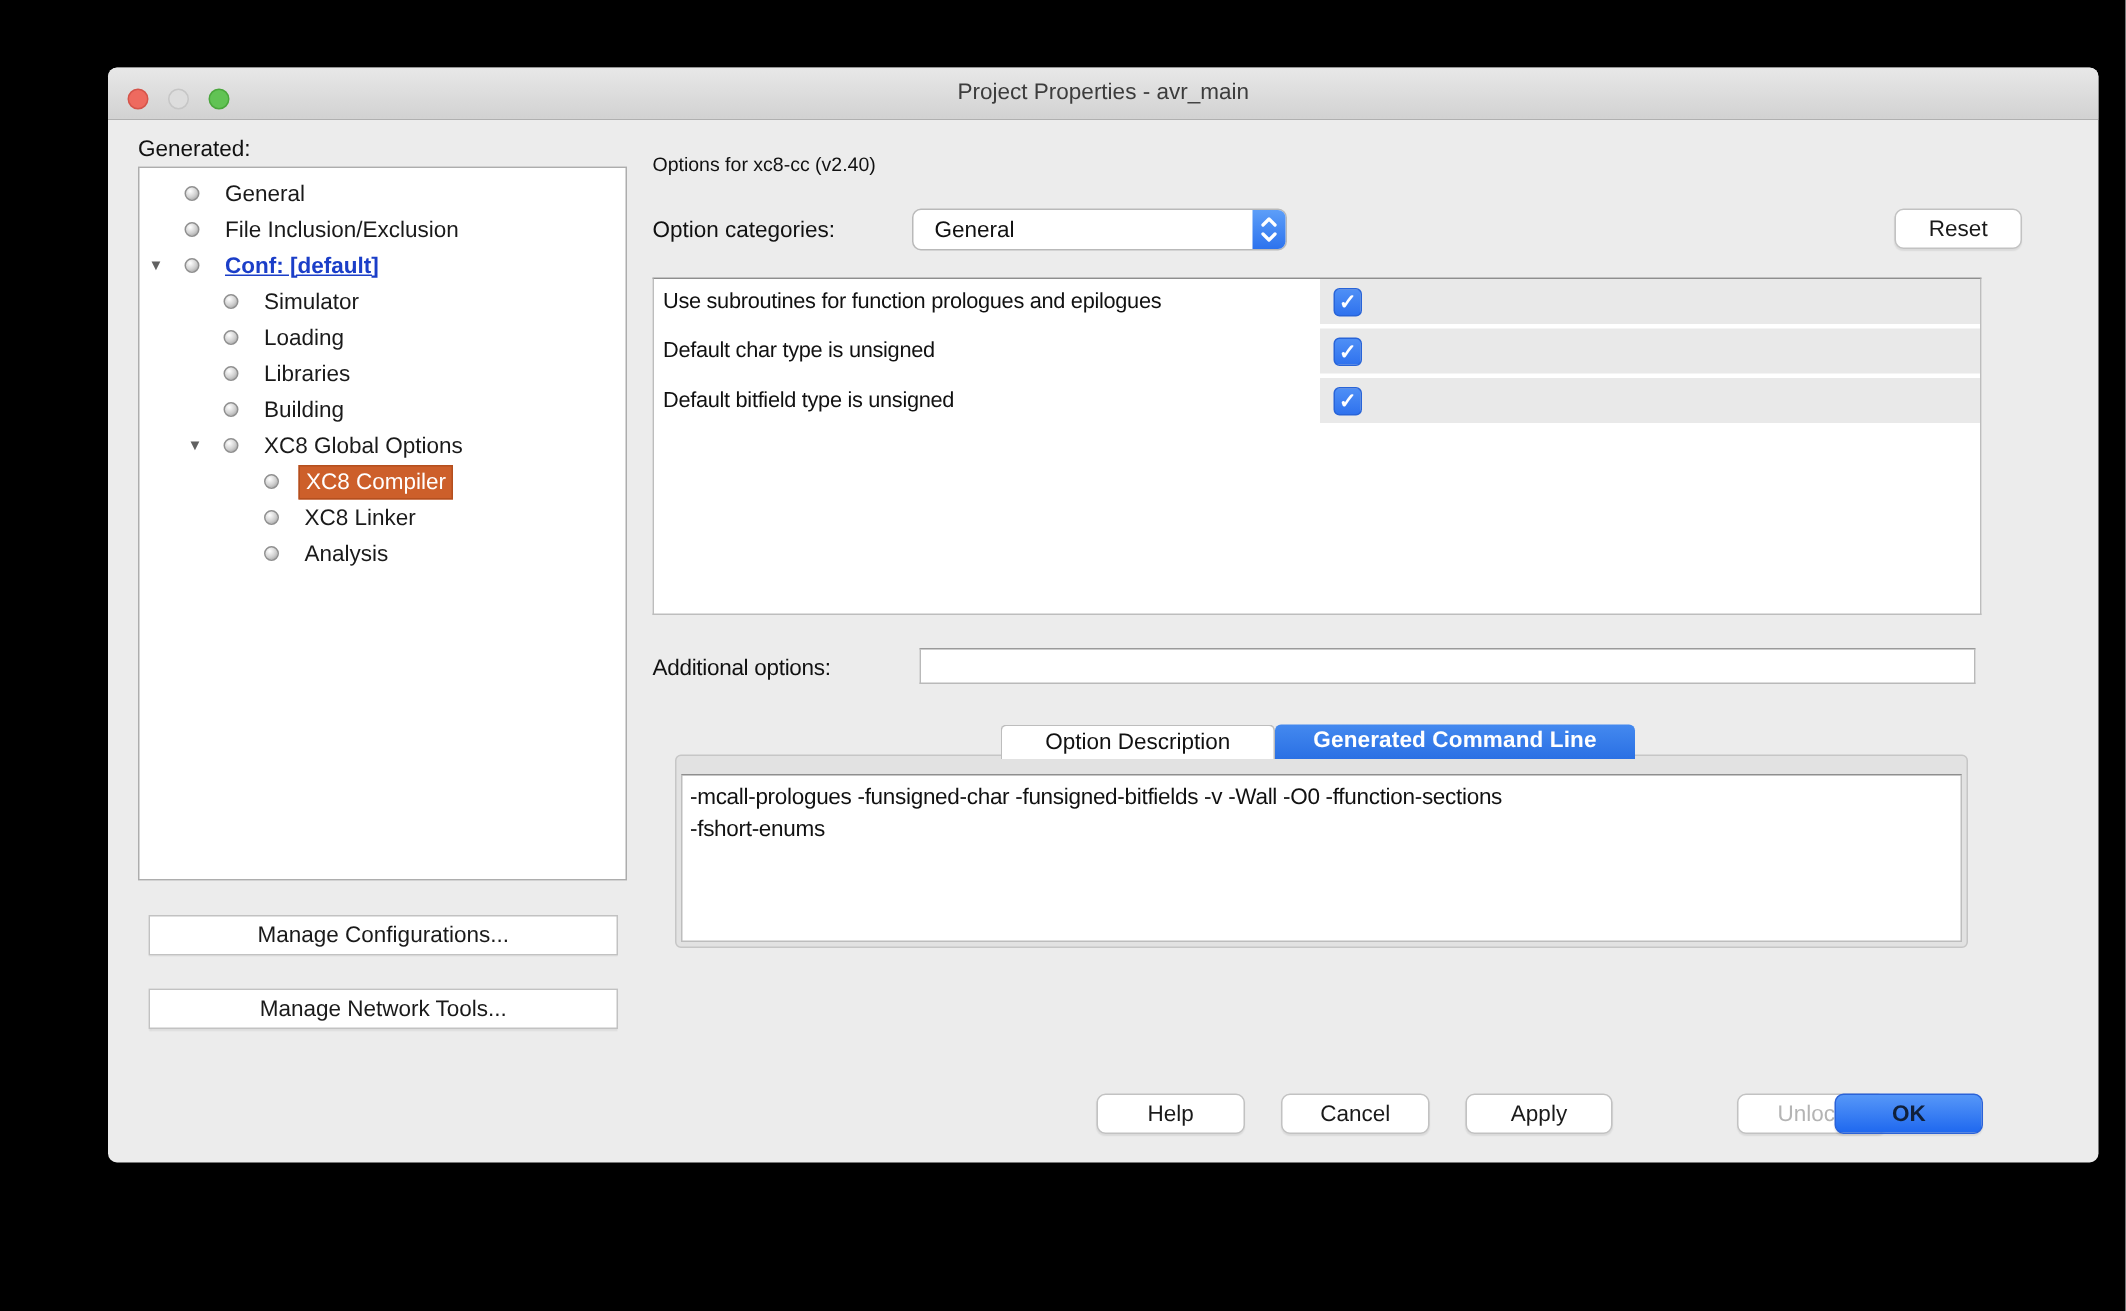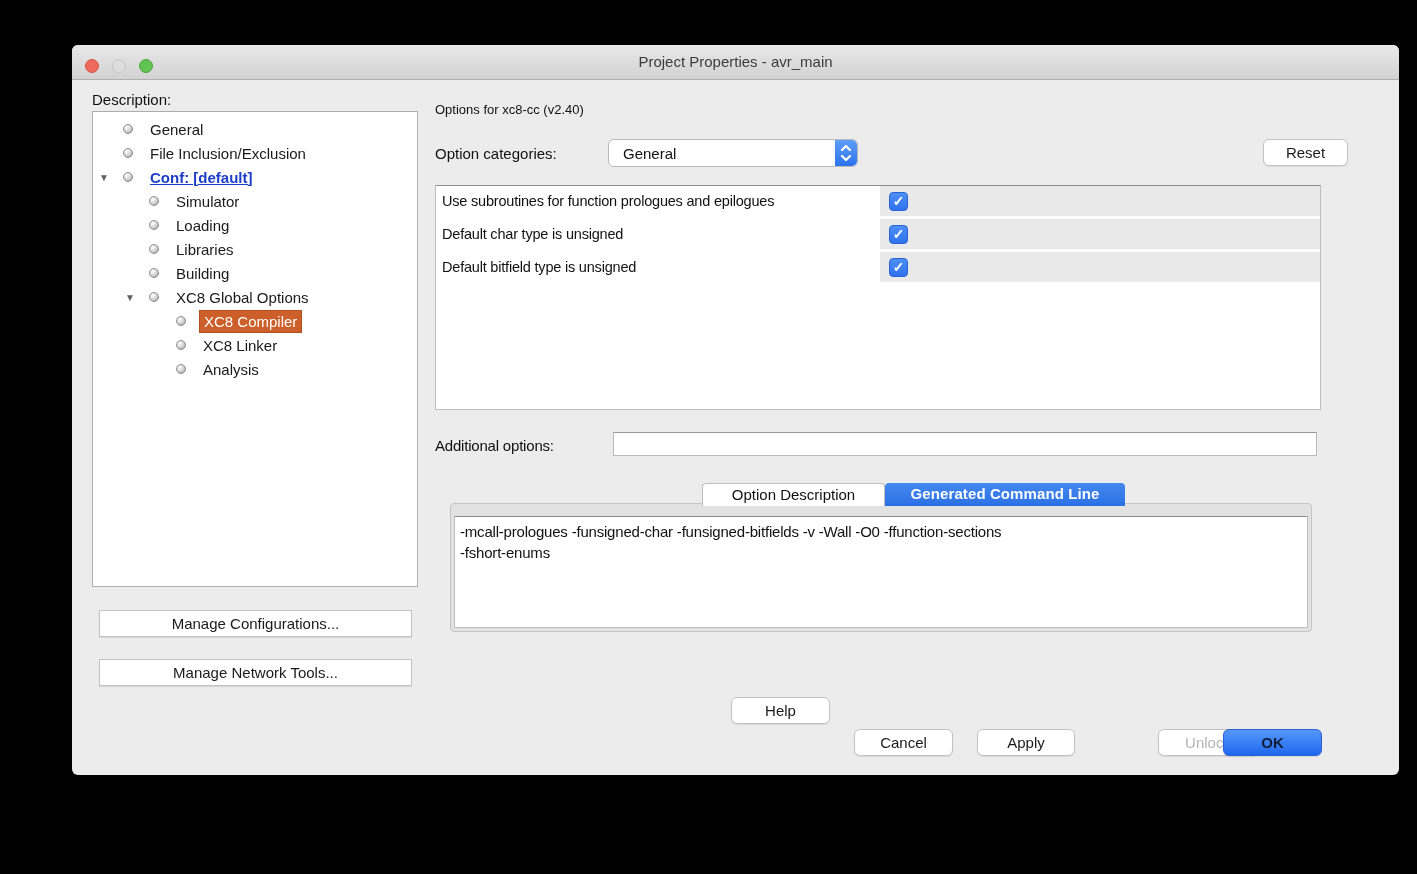--- a/index.html
+++ b/index.html
@@ -106,37 +106,36 @@
     position:absolute; left:541px; top:387px; width:704px; height:24px;
     border:1px solid #b9b9b9; border-top-color:#9a9a9a; background:#fff;
     box-sizing:border-box; font-size:14px; padding:0 5px;
     font-family:"Liberation Sans", sans-serif; outline:none;
   }
   
   .tab {
     position:absolute; top:438px; height:23px; box-sizing:border-box;
     font-size:15px; text-align:center; line-height:22px; border-radius:4px 4px 0 0; cursor:default;
     z-index:2;
-    margin-left:35px;
   }
   .tab-idle { left:595px; width:183px; background:#fff; border:1px solid #bdbdbd; border-bottom:none; color:#111; }
   .tab-active { left:778px; width:240px; background:linear-gradient(#4489ef,#2a70e4); color:#fff; font-weight:bold; letter-spacing:0.1px; }
   .cmd-panel {
     position:absolute; left:378px; top:458px; width:862px; height:129px;
     background:#e2e2e2; border:1px solid #c6c6c6; border-radius:4px; box-sizing:border-box;
     z-index:1;
   }
   .cmd-textarea {
     position:absolute; left:382px; top:471px; width:854px; height:112px;
     background:#fff; border:1px solid #bdbdbd; border-top-color:#8e8e8e;
     box-sizing:border-box; padding:4px 5px; font-size:15px; letter-spacing:-0.2px;
     color:#111; line-height:21px; z-index:2; cursor:text;
   }
   
-  .help-btn   { left:659px;  top:652px; width:99px; }
+  .help-btn   { left:659px;  top:684px; width:99px; }
   .cancel-btn { left:782px;  top:684px; width:99px; }
   .apply-btn  { left:905px;  top:684px; width:98px; }
   .unlock-btn { left:1086px; top:684px; width:100px; color:#b4b4b4; }
   .ok-btn {
     left:1151px; top:684px; width:99px;
     background:linear-gradient(#5697f8, #1f68ef);
     border:1px solid #2a62d8; color:#10203a; font-weight:bold;
   }
 </style>
 </head>
@@ -144,21 +143,21 @@
 
 <div class="dialog">
 
   <div class="titlebar">
     <span class="traffic t-red"></span>
     <span class="traffic t-gray"></span>
     <span class="traffic t-green"></span>
     <div class="title">Project Properties - avr_main</div>
   </div>
 
-  <div class="cat-label">Description:</div>
+  <div class="cat-label">Generated:</div>
 
   <div class="tree-panel">
     <div class="tree-row d0">
       <span class="arrow-slot"></span>
       <span class="sphere"></span>
       <span class="tree-label">General</span>
     </div>
     <div class="tree-row d0">
       <span class="arrow-slot"></span>
       <span class="sphere"></span>

